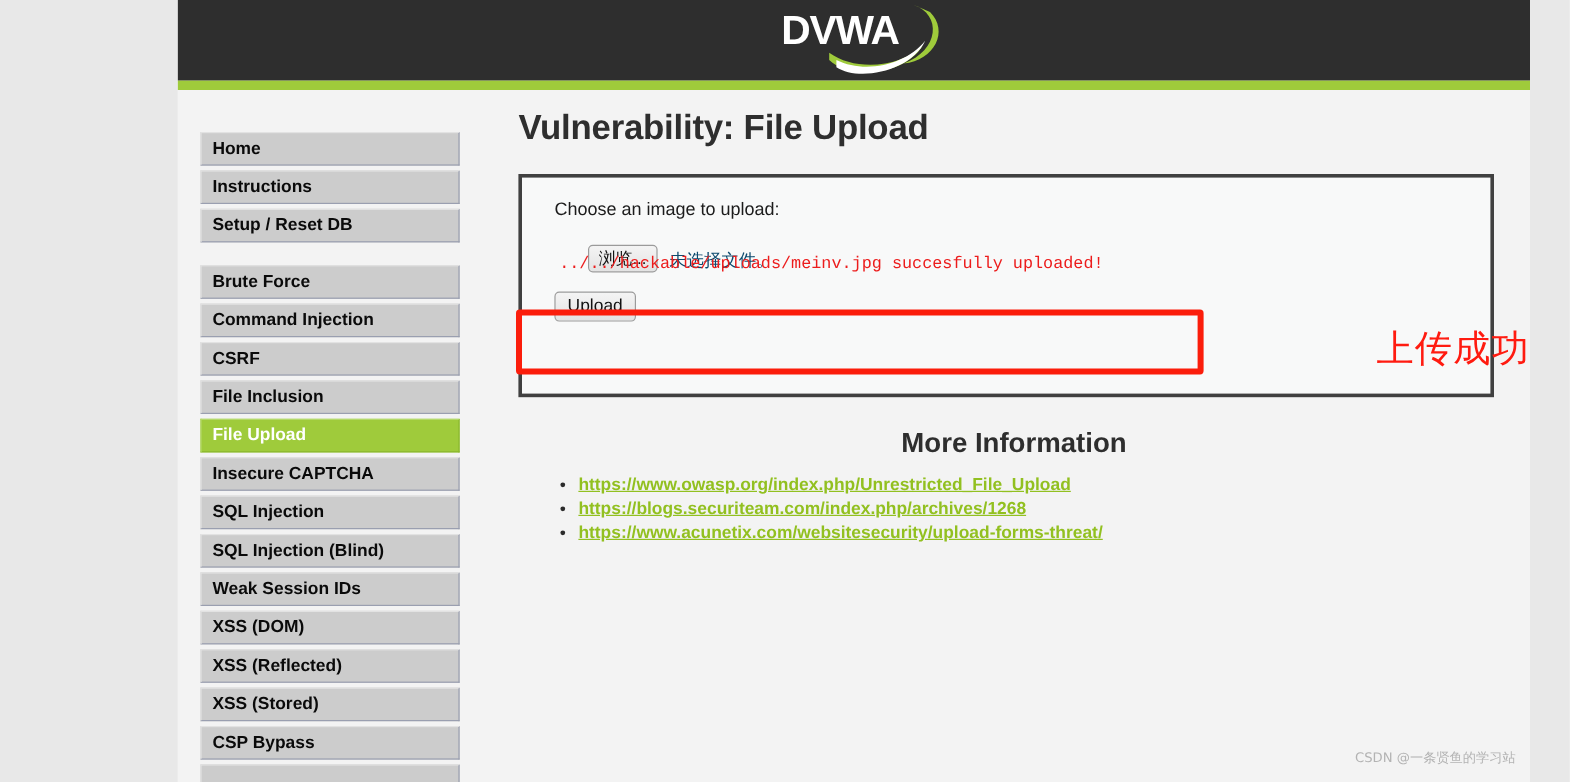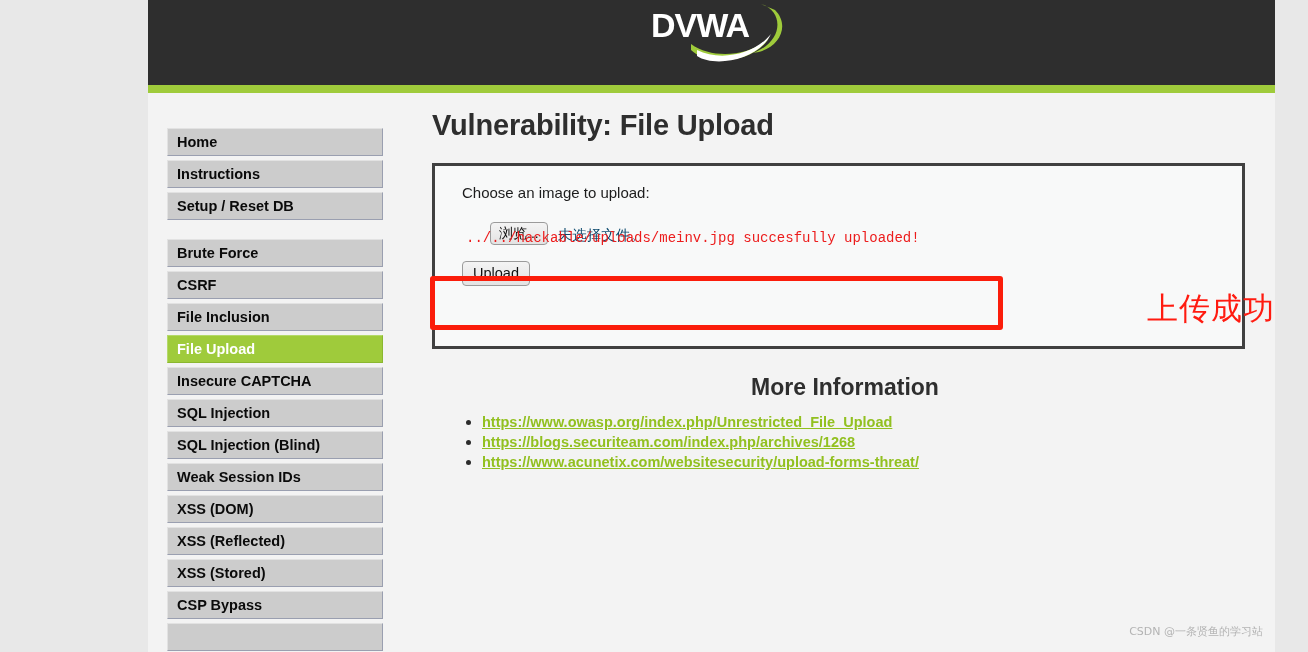--- a/index.html
+++ b/index.html
@@ -19,21 +19,21 @@
     left: 148px;
     top: 0;
     width: 1127px;
     height: 652px;
     background: #f3f3f3;
     overflow: hidden;
   }
   
   #header {
     position: relative;
-    height: 85px;
+    height: 67px;
     background: #2e2e2e;
   }
   #logo {
     position: absolute;
     left: 485px;
     top: -2px;
     width: 170px;
     height: 68px;
   }
   #green-bar {
@@ -224,20 +224,21 @@
   <div id="body-wrap">
 
     <nav id="sidebar">
         <div class="nav-group">
           <div class="nav-item">Home</div>
           <div class="nav-item">Instructions</div>
           <div class="nav-item">Setup / Reset DB</div>
         </div>
         <div class="nav-group">
           <div class="nav-item">Brute Force</div>
+          <div class="nav-item">Command Injection</div>
           <div class="nav-item">CSRF</div>
           <div class="nav-item">File Inclusion</div>
           <div class="nav-item active">File Upload</div>
           <div class="nav-item">Insecure CAPTCHA</div>
           <div class="nav-item">SQL Injection</div>
           <div class="nav-item">SQL Injection (Blind)</div>
           <div class="nav-item">Weak Session IDs</div>
           <div class="nav-item">XSS (DOM)</div>
           <div class="nav-item">XSS (Reflected)</div>
           <div class="nav-item">XSS (Stored)</div>

